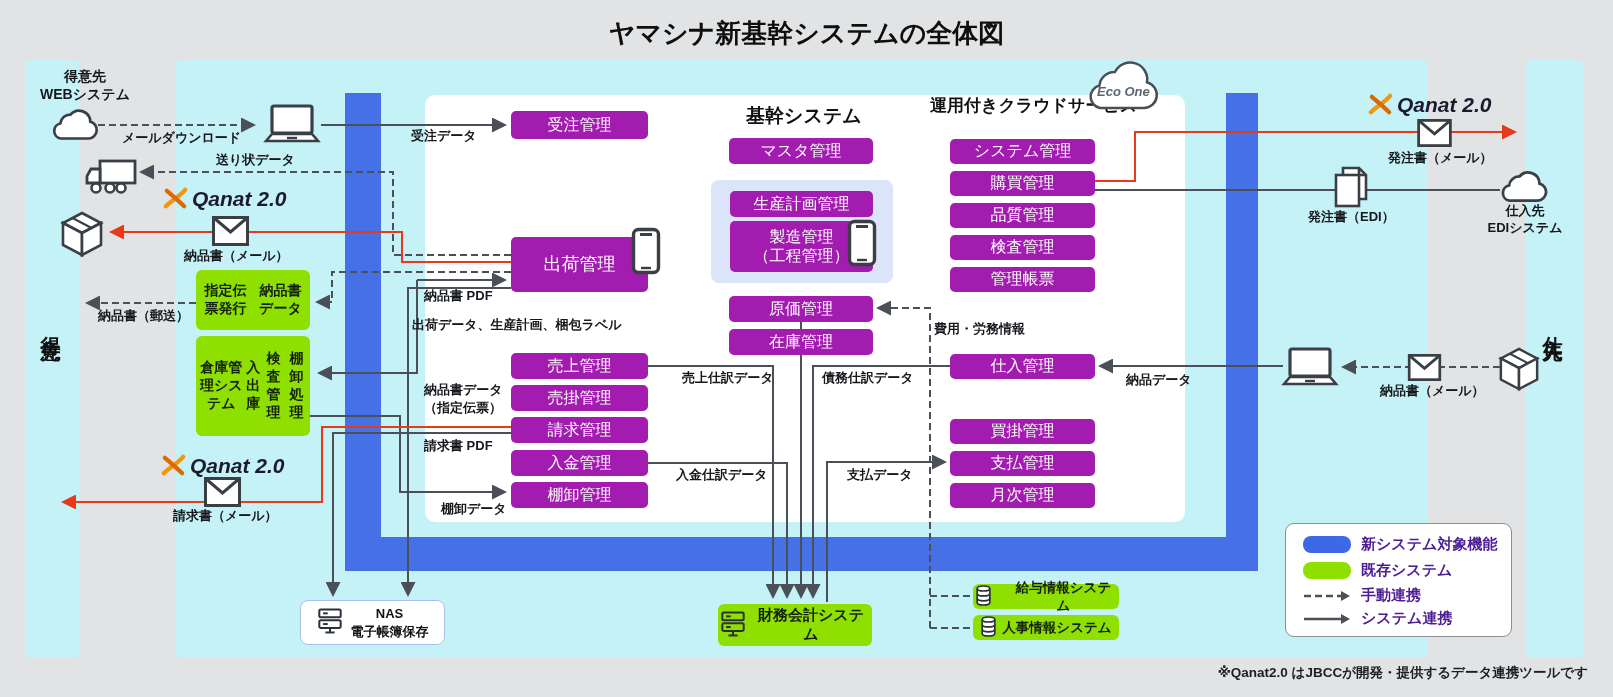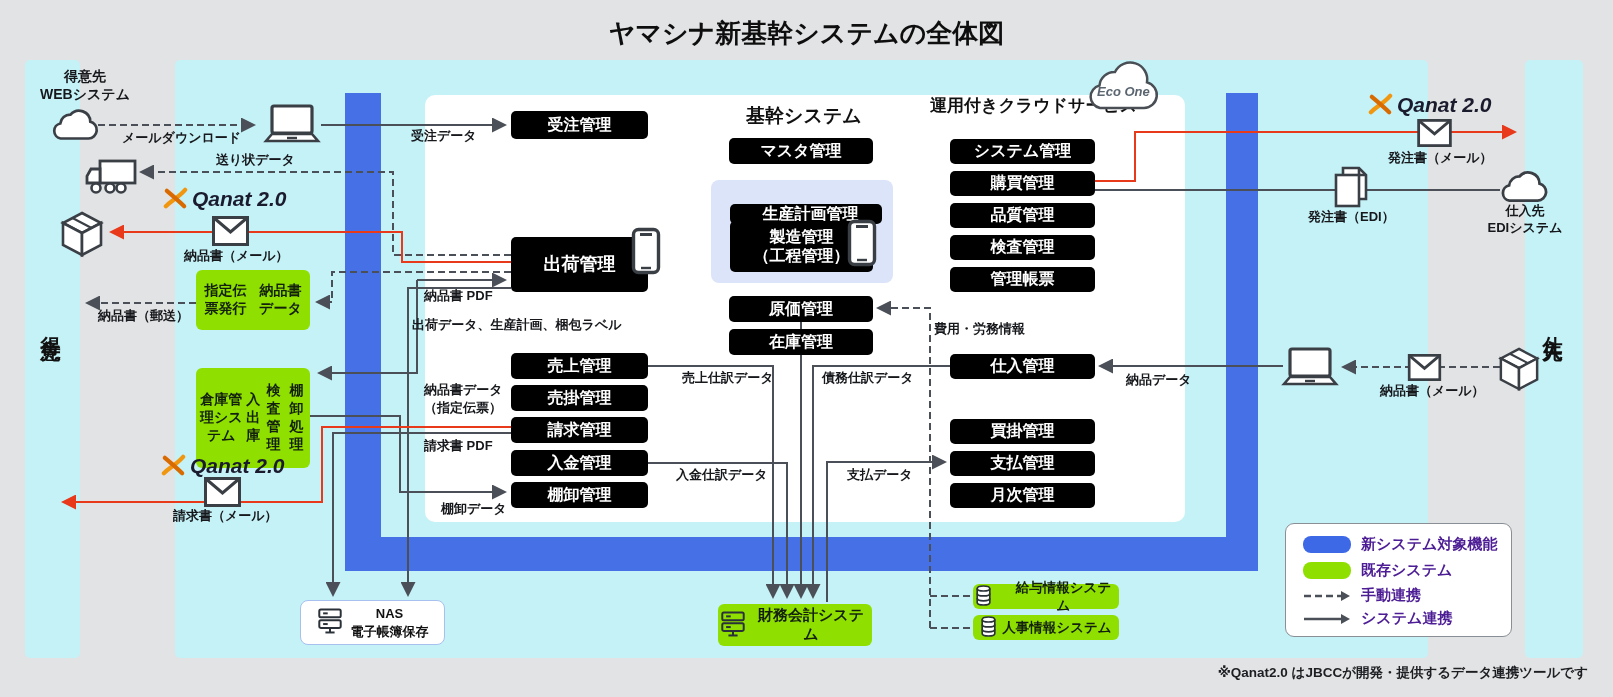--- a/index.html
+++ b/index.html
@@ -2,22 +2,22 @@
 <html><head>
 <meta charset="utf-8">
 <style>
   html,body{margin:0;padding:0;}
   body{font-family:"Liberation Sans","DejaVu Sans",sans-serif;background:#e2e3e4;}
   #canvas{position:relative;width:1613px;height:697px;background:#e2e3e4;overflow:hidden;}
   .abs{position:absolute;}
   .cyan{position:absolute;background:#c5f2f7;border-radius:5px;}
   .panel{position:absolute;background:#ffffff;border-radius:10px;}
   .bar{position:absolute;background:#4570e6;}
-  .bluebox{position:absolute;background:#000000;border-radius:5px;color:#fff;
-    font-weight:700;font-size:16px;display:flex;align-items:center;justify-content:center;
+  .bluebox{position:absolute;background:#a21caf;border-radius:5px;color:#fff;
+    font-weight:400;font-size:16px;display:flex;align-items:center;justify-content:center;
     text-align:center;line-height:1.15;}
   .greenbox{position:absolute;background:#8fe000;border-radius:6px;color:#14210a;
     font-weight:700;font-size:14px;display:flex;align-items:center;justify-content:flex-start;
     text-align:center;padding:4px 2px;box-sizing:border-box;}
   .lbl{position:absolute;font-size:13px;font-weight:700;color:#16181c;white-space:nowrap;}
   .pre{white-space:pre-line;}
   .heading{position:absolute;font-weight:700;color:#111;}
   .vtext{position:absolute;writing-mode:vertical-rl;font-size:20px;font-weight:700;color:#111;letter-spacing:3px;}
   .qanat{position:absolute;display:flex;align-items:center;gap:4px;text-align:right;}
   .qanat span{font-style:italic;font-weight:700;font-size:21px;color:#1b1b2e;letter-spacing:0;}
@@ -113,41 +113,41 @@
 
   <div class="bluebox" style="left:511px;top:111px;width:137px;height:28px;">受注管理</div>
   <div class="bluebox" style="left:511px;top:237px;width:137px;height:55px;font-size:18px;">出荷管理</div>
   <div class="bluebox" style="left:511px;top:353px;width:137px;height:26px;">売上管理</div>
   <div class="bluebox" style="left:511px;top:385px;width:137px;height:26px;">売掛管理</div>
   <div class="bluebox" style="left:511px;top:417px;width:137px;height:26px;">請求管理</div>
   <div class="bluebox" style="left:511px;top:450px;width:137px;height:26px;">入金管理</div>
   <div class="bluebox" style="left:511px;top:482px;width:137px;height:26px;">棚卸管理</div>
 
   <div class="bluebox" style="left:729px;top:138px;width:144px;height:26px;">マスタ管理</div>
-  <div class="bluebox" style="left:730px;top:204px;width:143px;height:20px;padding-left:9px;">生産計画管理</div>
+  <div class="bluebox" style="left:730px;top:191px;width:143px;height:26px;">生産計画管理</div>
   <div class="bluebox pre" style="left:730px;top:221px;width:143px;height:51px;">製造管理
 （工程管理）</div>
   <div class="bluebox" style="left:729px;top:296px;width:144px;height:26px;">原価管理</div>
   <div class="bluebox" style="left:729px;top:329px;width:144px;height:26px;">在庫管理</div>
 
   <div class="bluebox" style="left:950px;top:139px;width:145px;height:25px;">システム管理</div>
   <div class="bluebox" style="left:950px;top:171px;width:145px;height:25px;">購買管理</div>
   <div class="bluebox" style="left:950px;top:203px;width:145px;height:25px;">品質管理</div>
   <div class="bluebox" style="left:950px;top:235px;width:145px;height:25px;">検査管理</div>
   <div class="bluebox" style="left:950px;top:267px;width:145px;height:25px;">管理帳票</div>
   <div class="bluebox" style="left:950px;top:354px;width:145px;height:25px;">仕入管理</div>
   <div class="bluebox" style="left:950px;top:419px;width:145px;height:25px;">買掛管理</div>
   <div class="bluebox" style="left:950px;top:451px;width:145px;height:25px;">支払管理</div>
   <div class="bluebox" style="left:950px;top:483px;width:145px;height:25px;">月次管理</div>
 
   <div class="greenbox" style="left:196px;top:270px;width:114px;height:60px;">
     <div>指定伝票発行</div>
     <div>納品書データ</div>
   </div>
-  <div class="greenbox" style="left:196px;top:336px;width:114px;height:100px;margin-top:32px;">
+  <div class="greenbox" style="left:196px;top:336px;width:114px;height:100px;">
     <div>倉庫管理システム</div>
     <div>入出庫</div>
     <div>検査管理</div>
     <div>棚卸処理</div>
   </div>
   <div class="greenbox" style="left:718px;top:604px;width:154px;height:42px;flex-direction:row;gap:6px;justify-content:center;">
     <span class="iconwrap">
       <svg width="26" height="28" viewBox="0 0 34 36" fill="none" stroke="#2a3138" stroke-width="2.6">
         <rect x="3" y="3" width="28" height="10" rx="2"></rect>
           <rect x="3" y="17" width="28" height="10" rx="2"></rect>

